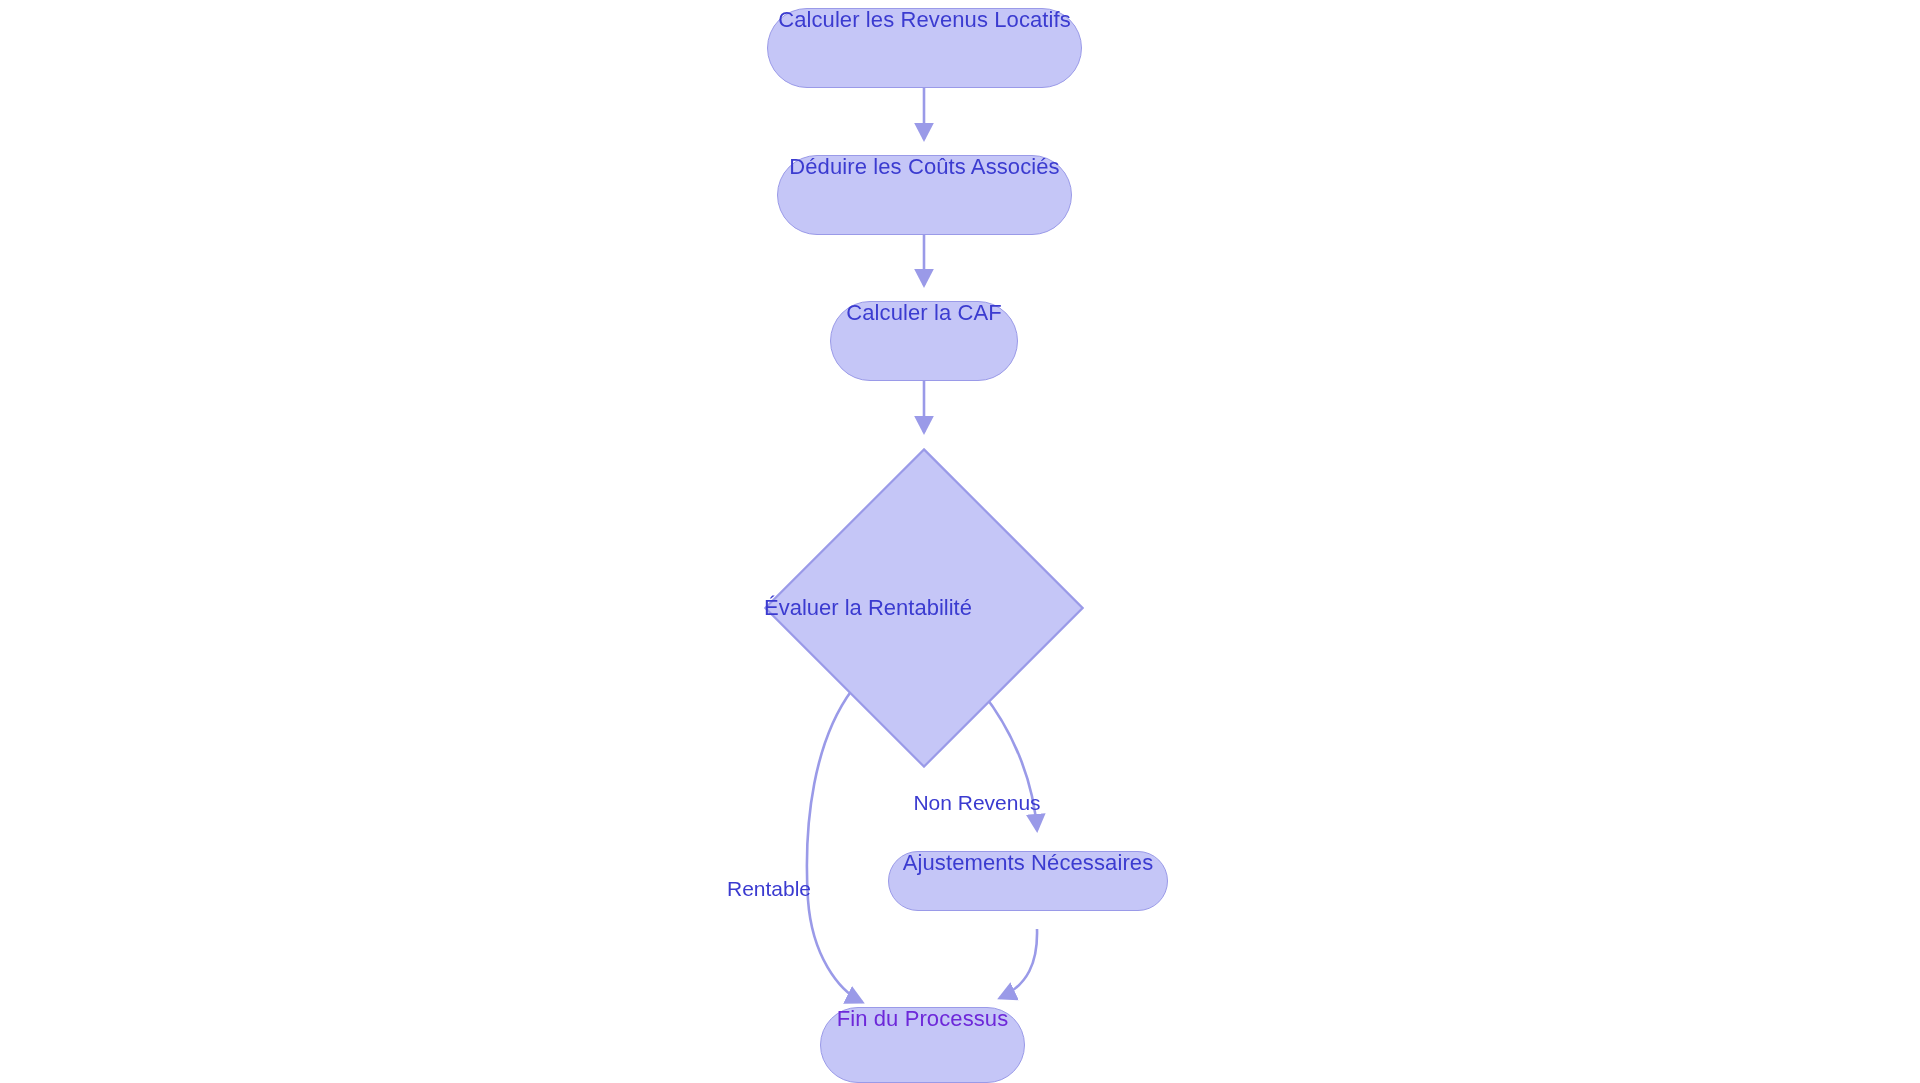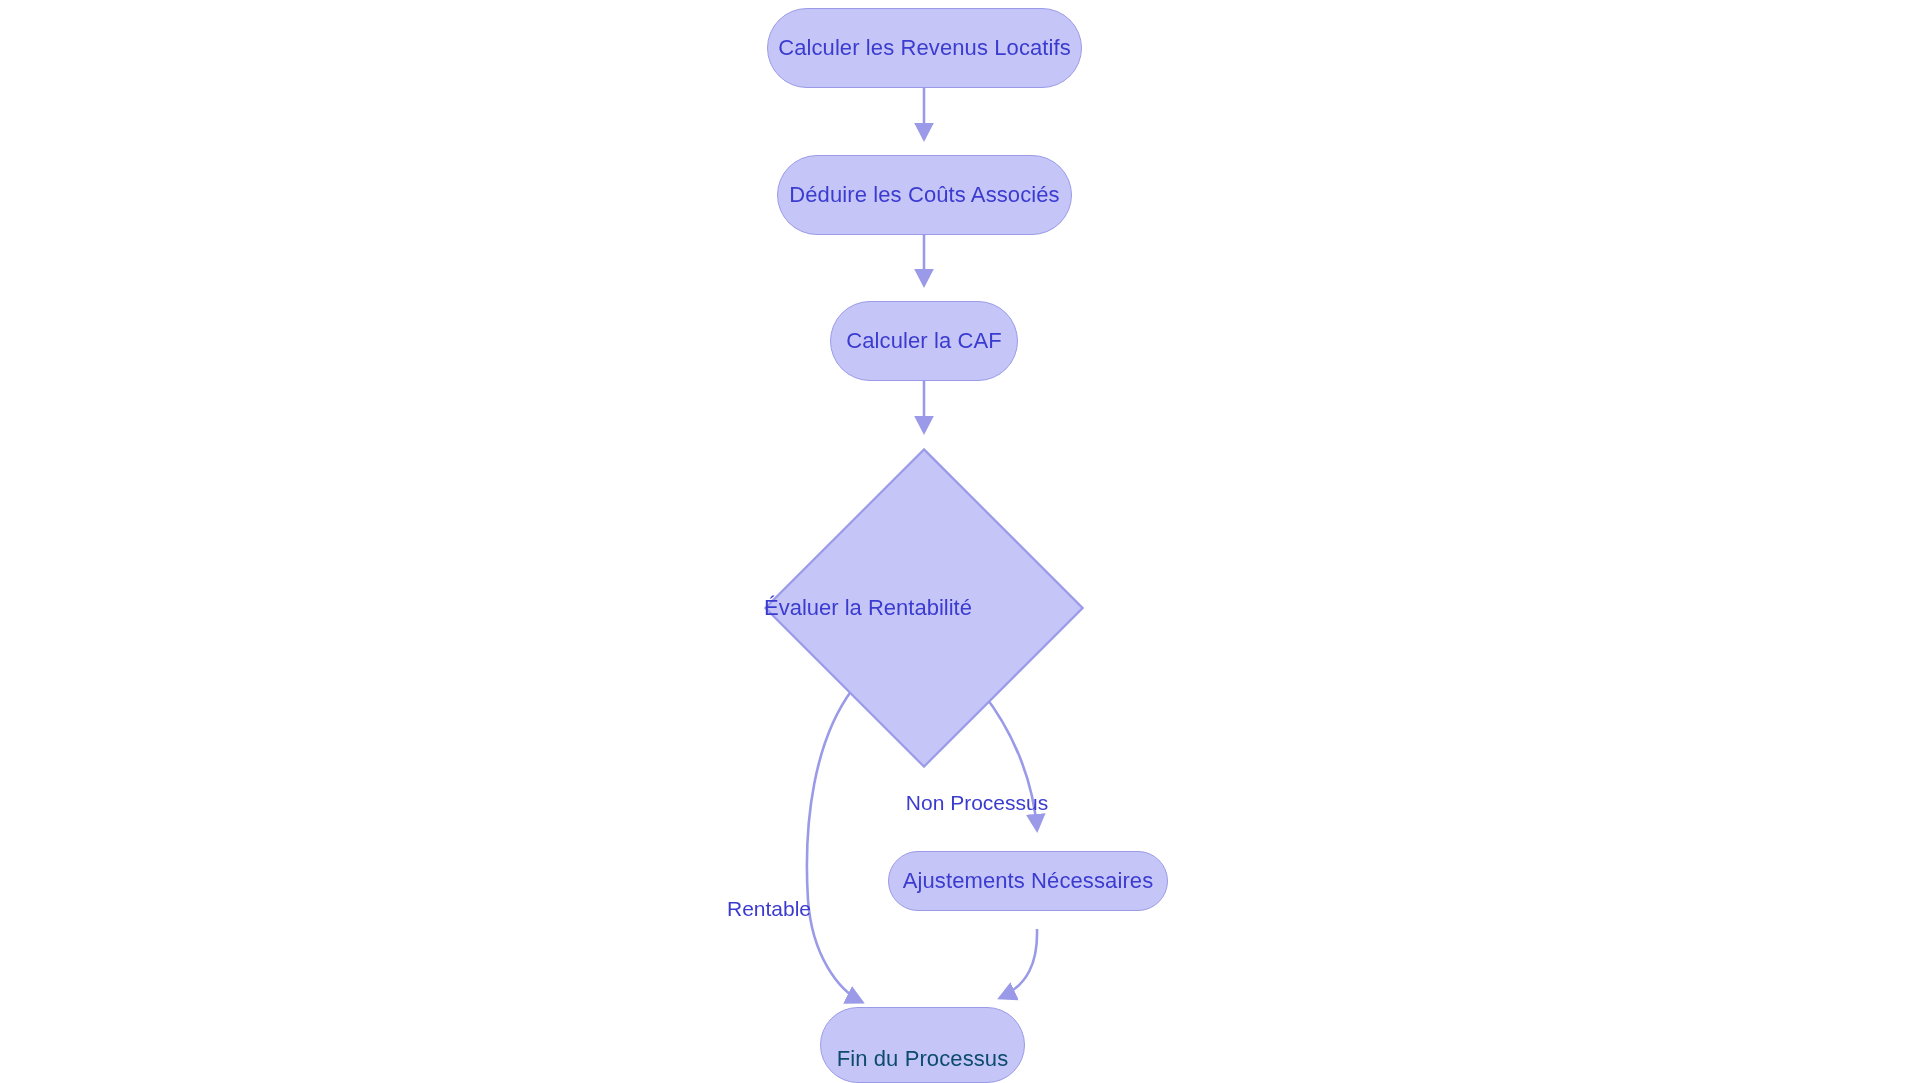--- a/index.html
+++ b/index.html
@@ -24,21 +24,20 @@
     position: absolute;
     left: 0;
     top: 0;
     width: 1920px;
     height: 1083px;
   }
   .node {
     position: absolute;
     box-sizing: border-box;
     display: flex;
-    align-items: center;
     justify-content: center;
     background: #c5c6f7;
     border: 1.6px solid #9a9ae8;
     border-radius: 999px;
     color: #3b3bd0;
     font-size: 22px;
     line-height: 1;
     letter-spacing: 0.1px;
     white-space: nowrap;
   }
@@ -116,20 +115,20 @@
       <polygon points="160,1.4 318.6,160 160,318.6 1.4,160" fill="#c5c6f7" stroke="#9a9ae8" stroke-width="2.2"></polygon>
     </svg>
     <span class="node-label" style="color: rgb(59, 59, 208);">Évaluer la Rentabilité</span>
   </div>
 
   <div class="node" id="node-ajustements" style="left: 888px; top: 851px; width: 280px; height: 60px; background: rgb(197, 198, 247); border-color: rgb(154, 154, 232); color: rgb(59, 59, 208);">
     <span class="node-label" style="color: rgb(59, 59, 208);">Ajustements Nécessaires</span>
   </div>
 
   <div class="node" id="node-fin" style="left: 820px; top: 1007px; width: 205px; height: 76px; background: rgb(197, 198, 247); border-color: rgb(154, 154, 232); color: rgb(59, 59, 208);">
-    <span class="node-label" style="color: #0c4a6e; margin-top: 28px;">Fin du Processus</span>
+    <span class="node-label" style="color: #6d28d9;">Fin du Processus</span>
   </div>
 
-  <div class="edge-label" id="label-rentable" style="left: 769px; top: 908px; transform: translate(-50%, -50%); color: rgb(59, 59, 208);">Rentable</div>
+  <div class="edge-label" id="label-rentable" style="left: 769px; top: 888px; transform: translate(-50%, -50%); color: rgb(59, 59, 208);">Rentable</div>
 
-  <div class="edge-label" id="label-non-rentable" style="left: 977px; top: 802px; transform: translate(-50%, -50%); color: rgb(59, 59, 208);">Non Processus</div>
+  <div class="edge-label" id="label-non-rentable" style="left: 977px; top: 802px; transform: translate(-50%, -50%); color: rgb(59, 59, 208);">Non Revenus</div>
 
 </div>
 
 </body></html>

